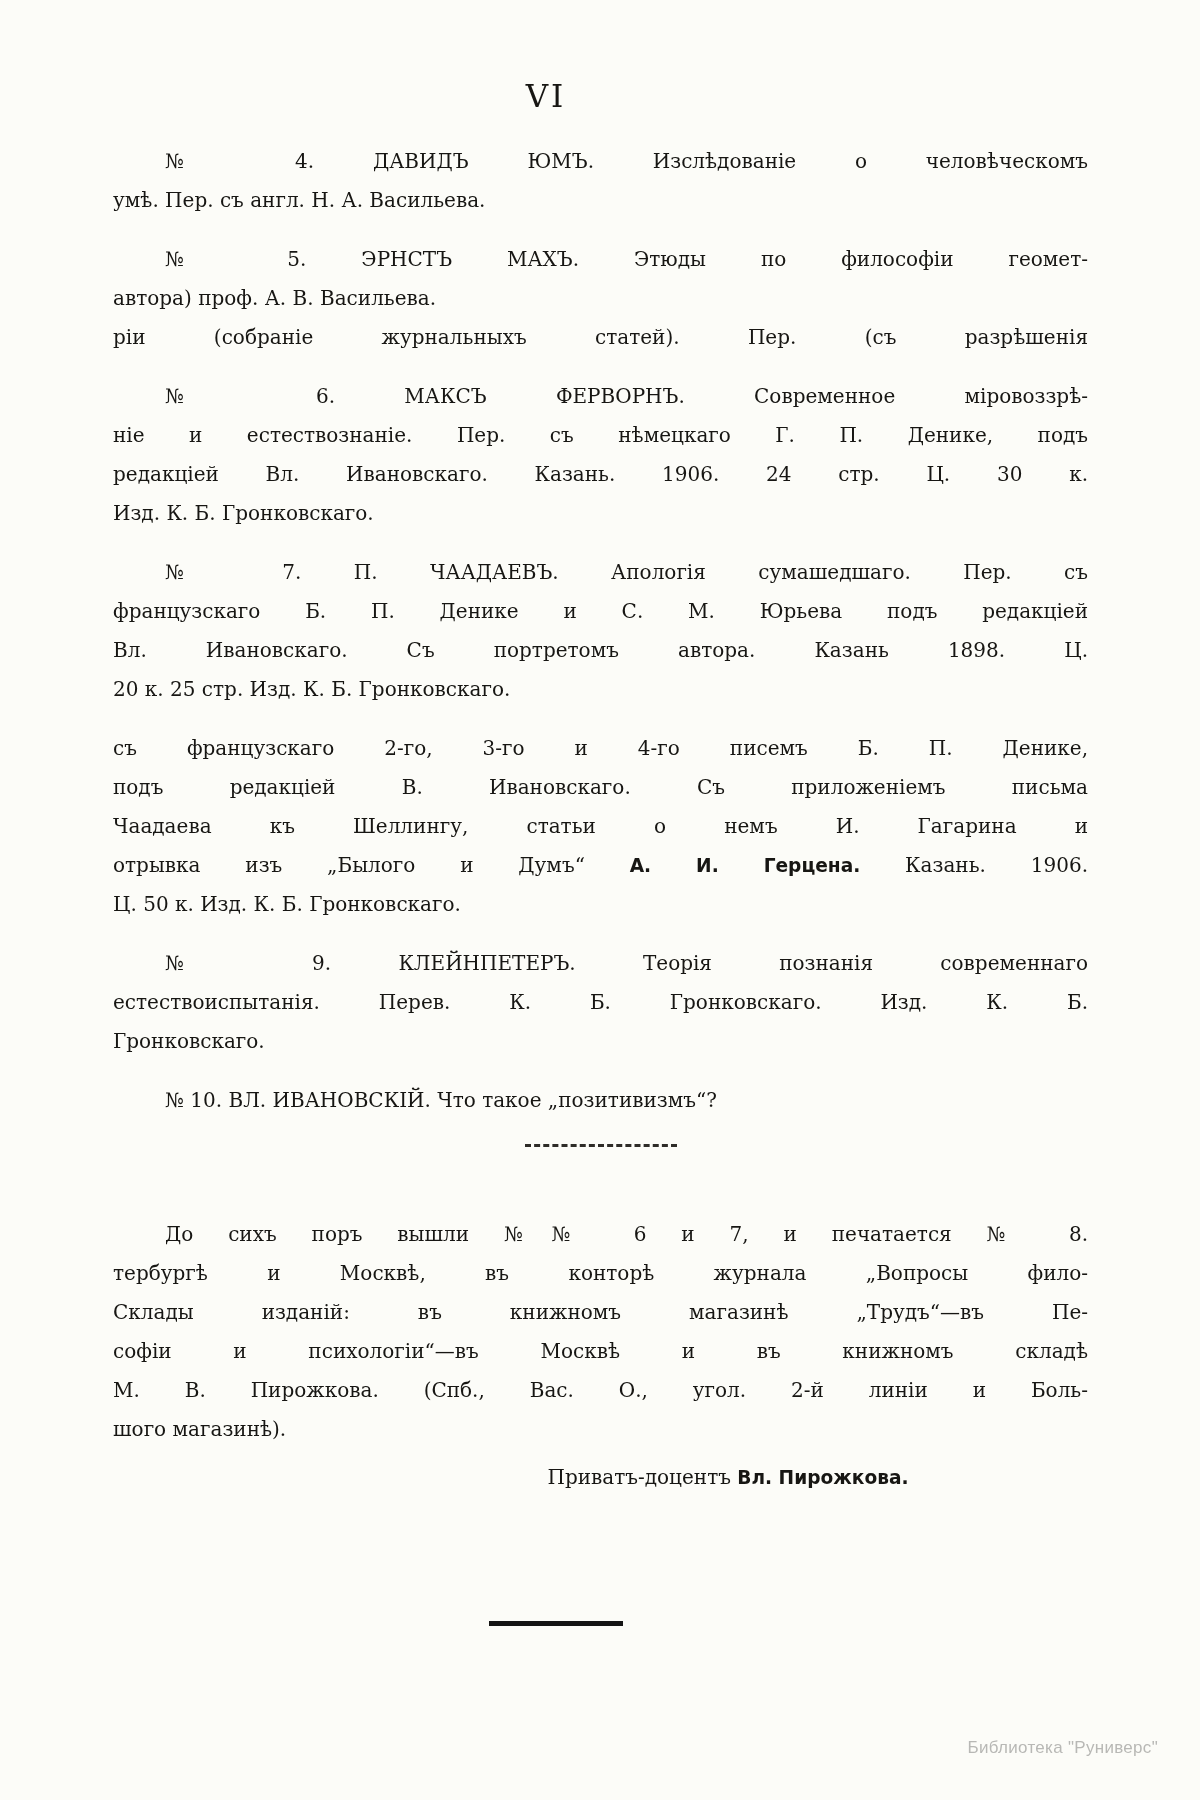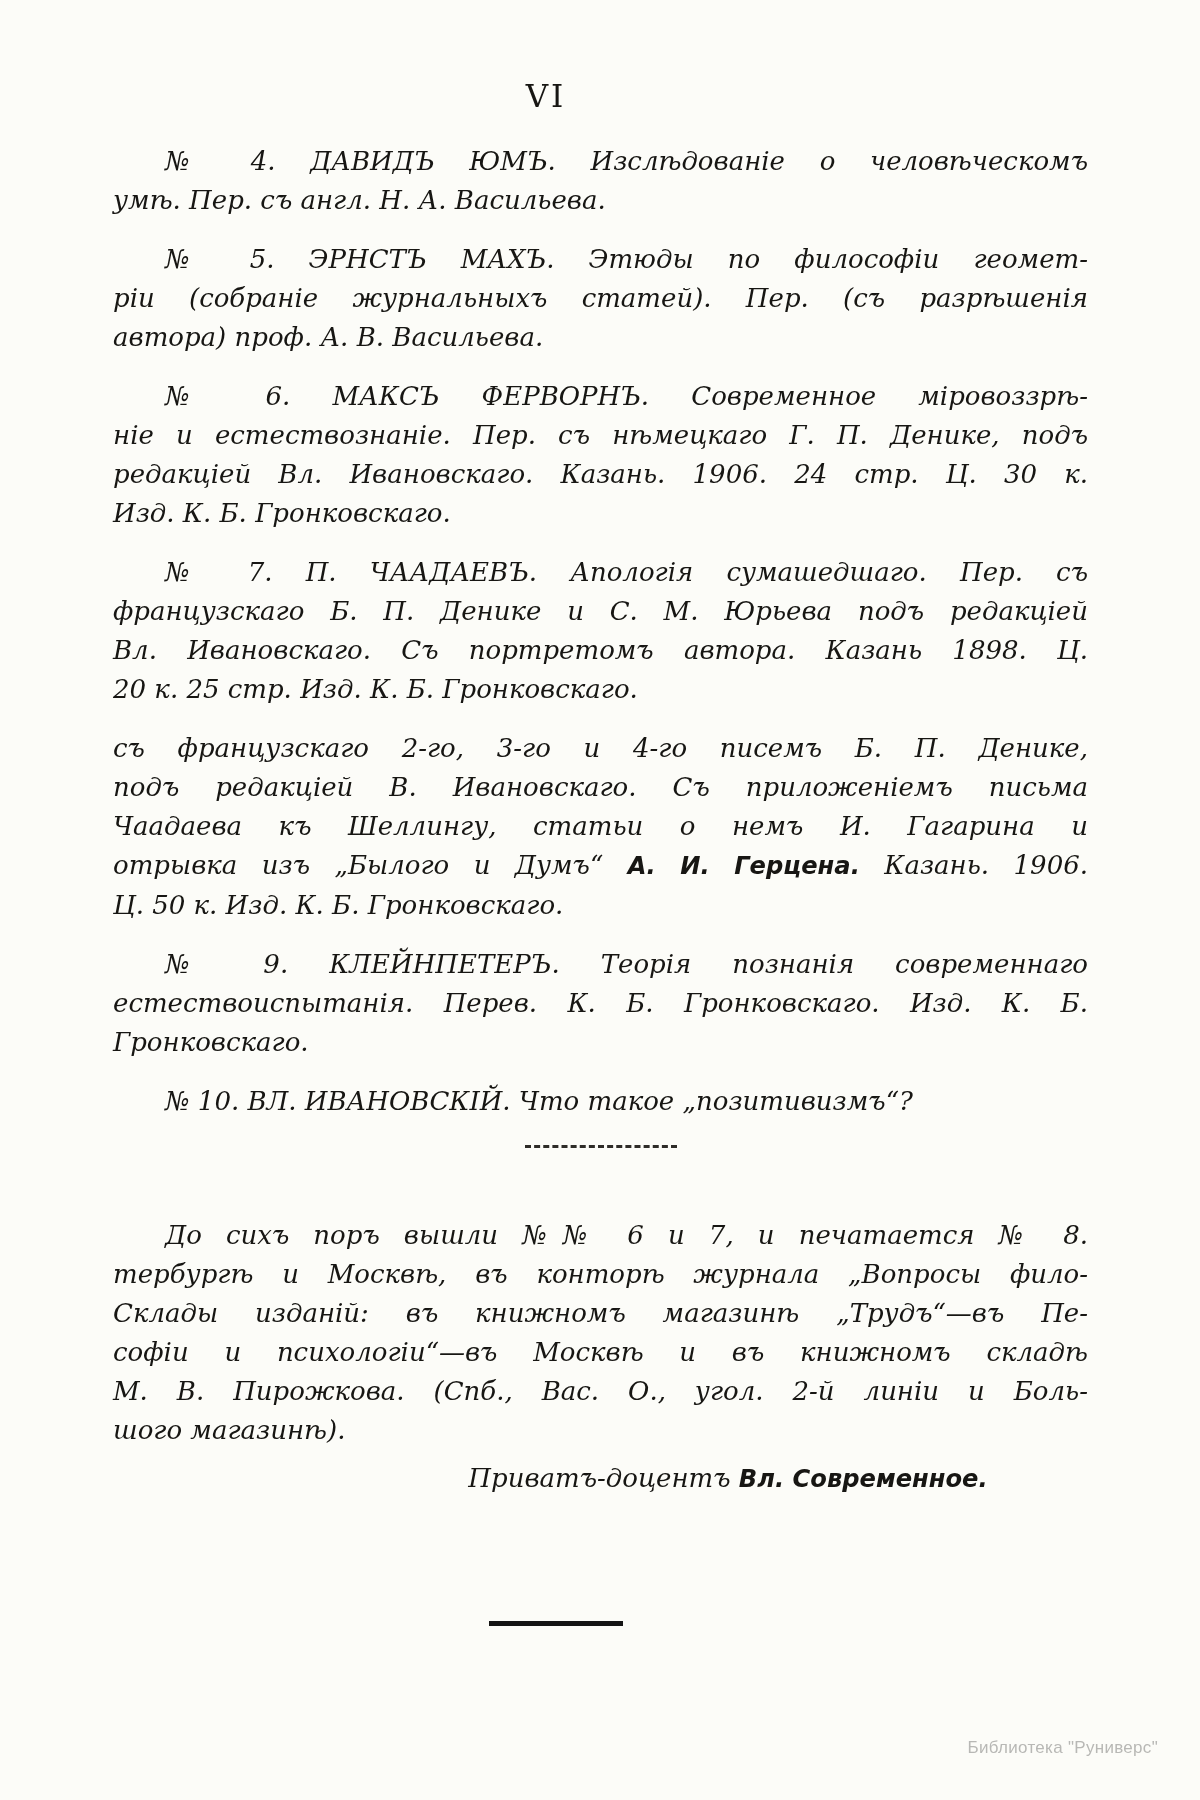--- a/index.html
+++ b/index.html
@@ -14,23 +14,22 @@
   .page-number {
     position: absolute;
     top: 78px; left: 0; width: 1092px;
     text-align: center;
     font-size: 31px;
     letter-spacing: 3px;
   }
   .text-block {
     position: absolute;
     left: 113px; top: 142px; width: 975px;
-    font-size: 26px;
+    font-size: 20px;
     line-height: 39px;
-    font-style: italic;
   }
   .para { margin: 0 0 20px 0; }
   .line {
     text-align: justify;
     text-align-last: justify;
     white-space: nowrap;
   }
   .line.first { text-indent: 52px; }
   .line.last { text-align-last: left; }
   .bold-sans {
@@ -71,22 +70,22 @@
 <div class="page-number">VI</div>
 
 <div class="text-block">
   <div id="entries">
       <div class="para">
         <div class="line first"><span>№ 4. ДАВИДЪ ЮМЪ. Изслѣдованіе о человѣческомъ</span></div>
         <div class="line last"><span>умѣ. Пер. съ англ. Н. А. Васильева.</span></div>
       </div>
       <div class="para">
         <div class="line first"><span>№ 5. ЭРНСТЪ МАХЪ. Этюды по философіи геомет-</span></div>
+        <div class="line last"><span>автора) проф. А. В. Васильева.</span></div>
         <div class="line"><span>ріи (собраніе журнальныхъ статей). Пер. (съ разрѣшенія</span></div>
-        <div class="line last"><span>автора) проф. А. В. Васильева.</span></div>
       </div>
       <div class="para">
         <div class="line first"><span>№ 6. МАКСЪ ФЕРВОРНЪ. Современное міровоззрѣ-</span></div>
         <div class="line"><span>ніе и естествознаніе. Пер. съ нѣмецкаго Г. П. Денике, подъ</span></div>
         <div class="line"><span>редакціей Вл. Ивановскаго. Казань. 1906. 24 стр. Ц. 30 к.</span></div>
         <div class="line last"><span>Изд. К. Б. Гронковскаго.</span></div>
       </div>
       <div class="para">
         <div class="line first"><span>№ 7. П. ЧААДАЕВЪ. Апологія сумашедшаго. Пер. съ</span></div>
         <div class="line"><span>французскаго Б. П. Денике и С. М. Юрьева подъ редакціей</span></div>
@@ -111,17 +110,17 @@
     </div>
   <div class="divider"></div>
   <div id="closing" class="para closing">
       <div class="line first"><span>До сихъ поръ вышли №№ 6 и 7, и печатается № 8.</span></div>
       <div class="line"><span>тербургѣ и Москвѣ, въ конторѣ журнала „Вопросы фило-</span></div>
       <div class="line"><span>Склады изданій: въ книжномъ магазинѣ „Трудъ“—въ Пе-</span></div>
       <div class="line"><span>софіи и психологіи“—въ Москвѣ и въ книжномъ складѣ</span></div>
       <div class="line"><span>М. В. Пирожкова. (Спб., Вас. О., угол. 2-й линіи и Боль-</span></div>
       <div class="line last"><span>шого магазинѣ).</span></div>
     </div>
-  <div class="signature"><span>Приватъ-доцентъ </span><span class="bold-sans">Вл. Современное.</span></div>
+  <div class="signature"><span>Приватъ-доцентъ </span><span class="bold-sans">Вл. Пирожкова.</span></div>
 </div>
 
 <div class="end-rule"></div>
 <div class="watermark">Библиотека "Руниверс"</div>
 
 </body></html>

